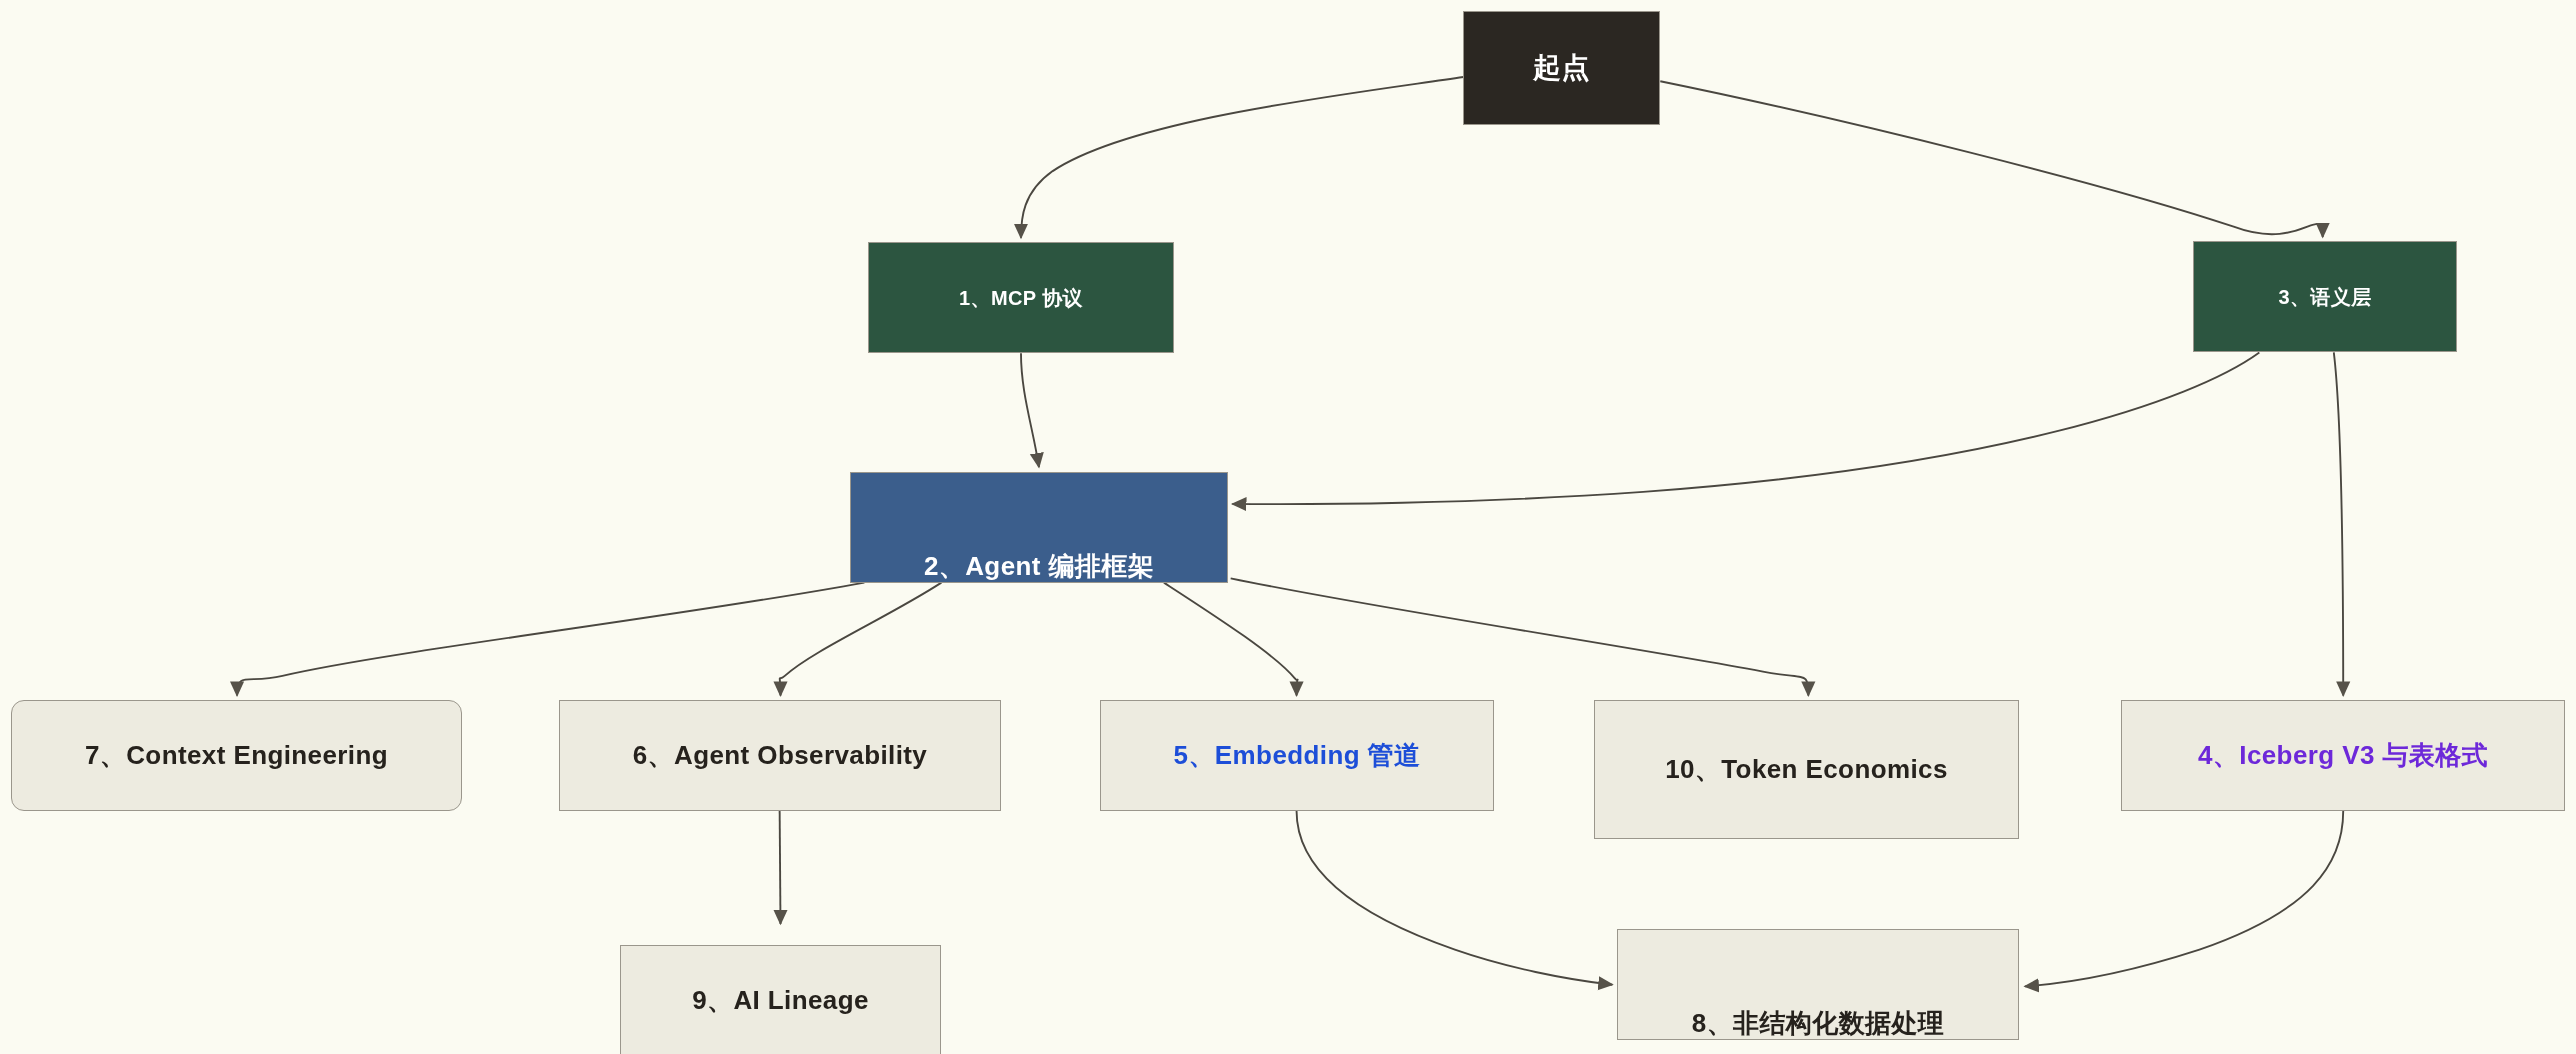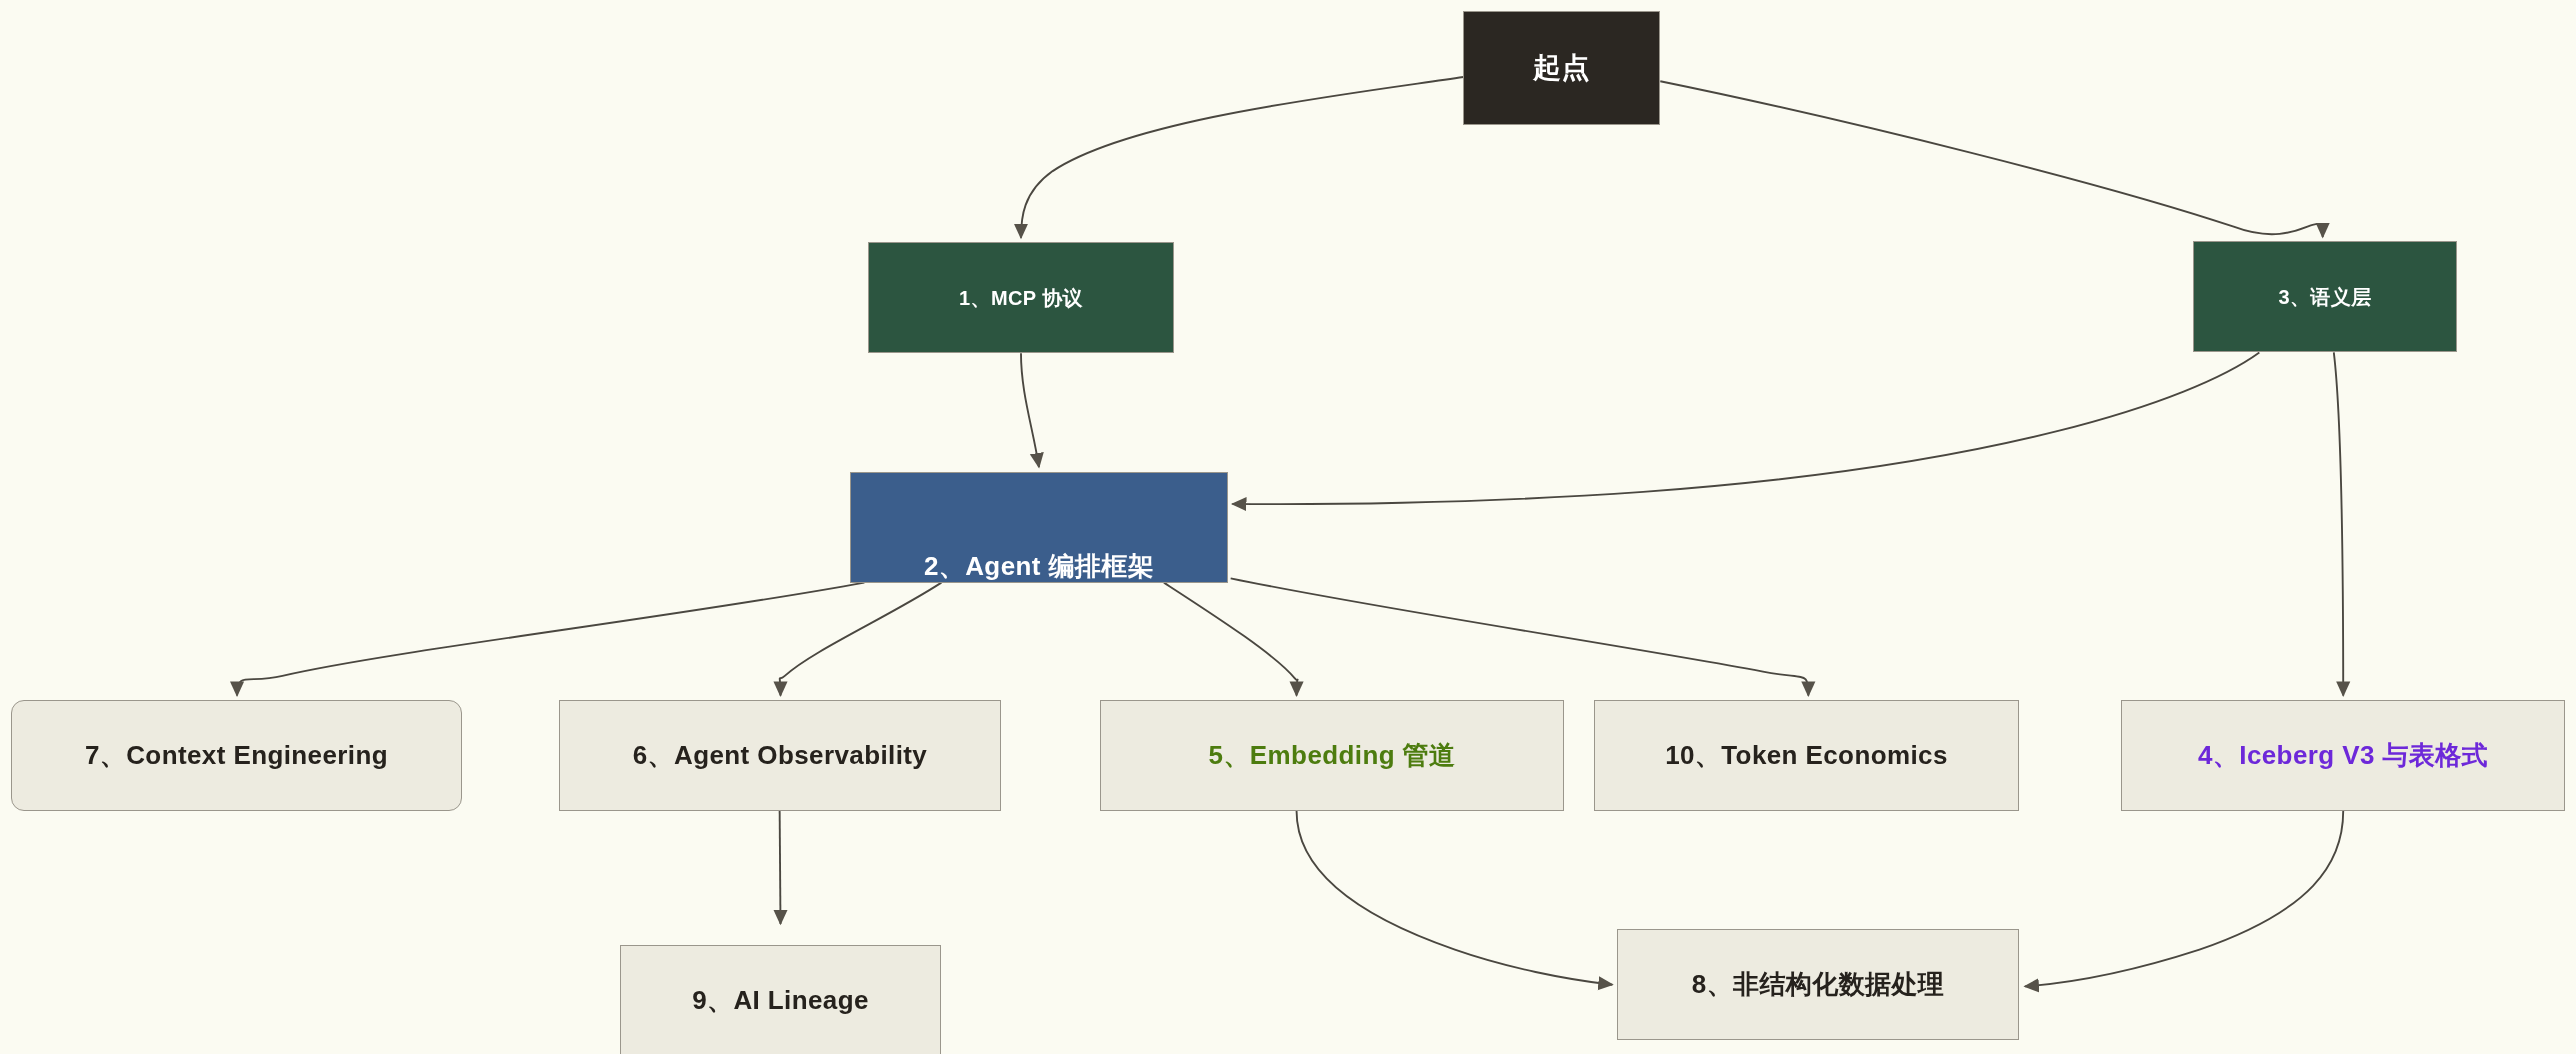--- a/index.html
+++ b/index.html
@@ -104,31 +104,31 @@
       </div>
       <div class="node n-blue" style="left: 850px; top: 472px; width: 378px; height: 111px; background: rgb(59, 94, 140); color: rgb(255, 255, 255);">
         <span class="node-label">2、Agent 编排框架</span>
       </div>
       <div class="node n-plain" style="left: 11px; top: 700px; width: 451px; height: 111px; background: rgb(237, 235, 224); color: rgb(38, 34, 29); border-radius: 13px;">
         <span class="node-label">7、Context Engineering</span>
       </div>
       <div class="node n-plain" style="left: 559px; top: 700px; width: 442px; height: 111px; background: rgb(237, 235, 224); color: rgb(38, 34, 29);">
         <span class="node-label">6、Agent Observability</span>
       </div>
-      <div class="node n-plain" style="left: 1100px; top: 700px; width: 464px; height: 111px; background: rgb(237, 235, 224); color: #4d7c0f;">
+      <div class="node n-plain" style="left: 1100px; top: 700px; width: 394px; height: 111px; background: rgb(237, 235, 224); color: #1d4ed8;">
         <span class="node-label">5、Embedding 管道</span>
       </div>
-      <div class="node n-plain" style="left: 1594px; top: 700px; width: 425px; height: 111px; background: rgb(237, 235, 224); color: rgb(38, 34, 29);">
+      <div class="node n-plain" style="left: 1594px; top: 700px; width: 425px; height: 139px; background: rgb(237, 235, 224); color: rgb(38, 34, 29);">
         <span class="node-label">10、Token Economics</span>
       </div>
       <div class="node n-plain" style="left: 2121px; top: 700px; width: 444px; height: 111px; background: rgb(237, 235, 224); color: #6d28d9;">
         <span class="node-label">4、Iceberg V3 与表格式</span>
       </div>
       <div class="node n-plain" style="left: 620px; top: 929px; width: 321px; height: 111px; background: rgb(237, 235, 224); color: rgb(38, 34, 29); margin-top: 16px;">
         <span class="node-label">9、AI Lineage</span>
       </div>
-      <div class="node n-plain" style="left: 1617px; top: 929px; width: 402px; height: 111px; background: rgb(237, 235, 224); color: rgb(38, 34, 29);">
+      <div class="node n-plain" style="left: 1617px; top: 929px; width: 402px; height: 111px; background: rgb(237, 235, 224); color: rgb(38, 34, 29); align-items: flex-end;">
         <span class="node-label">8、非结构化数据处理</span>
       </div>
     </div>
 
 </div>
 
 
 </body></html>

